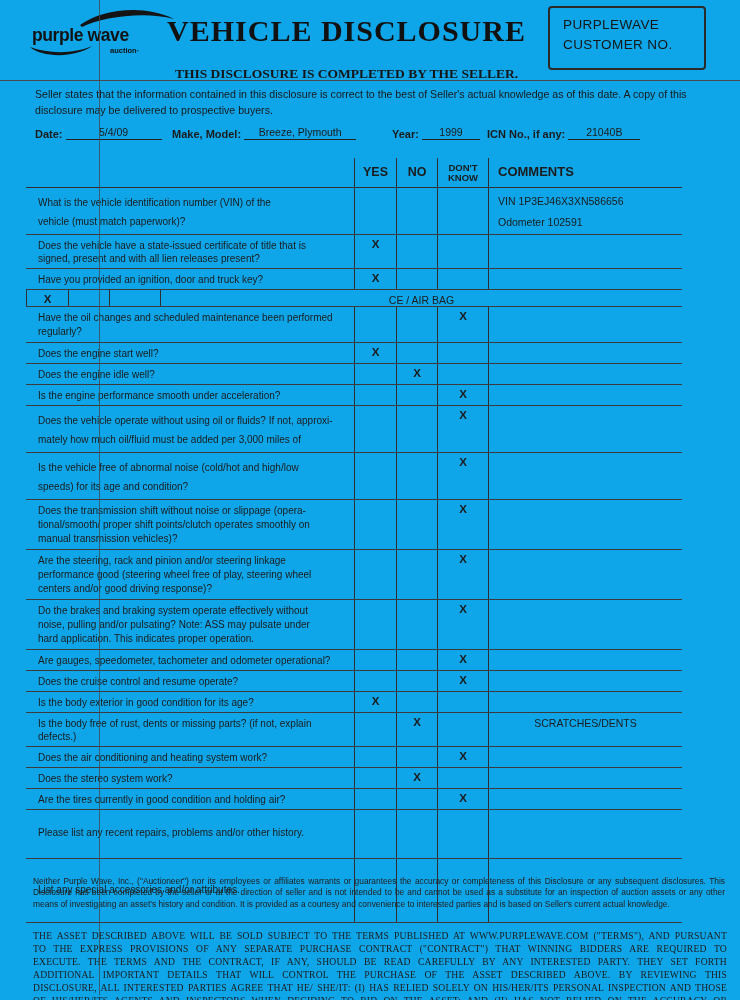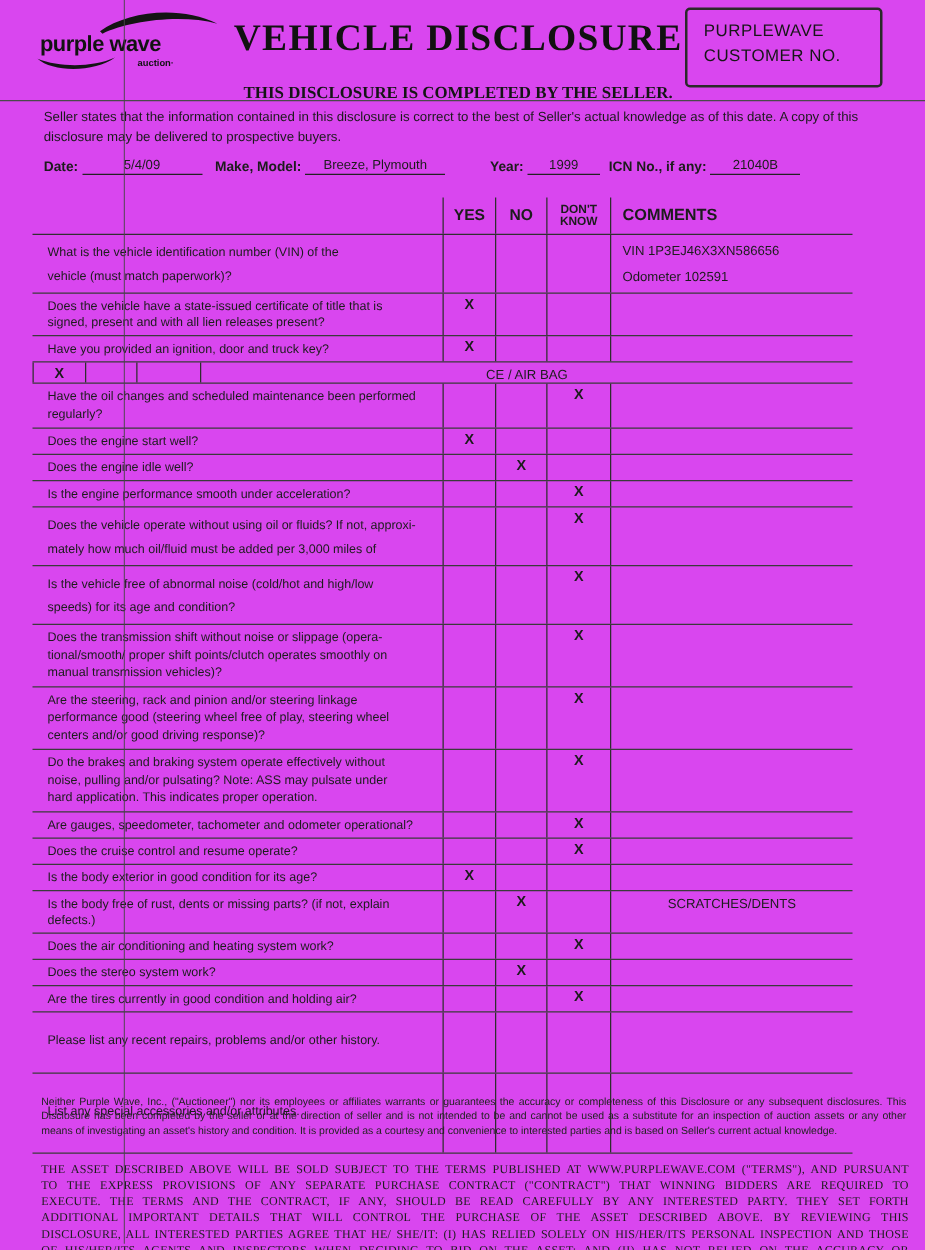--- a/index.html
+++ b/index.html
@@ -1,27 +1,27 @@
 <!DOCTYPE html>
 <html><head>
 <meta charset="utf-8">
 <style>
   html,body{margin:0;padding:0;background:#e8e8e8;}
   .page{
     position:relative; width:740px; height:1000px; margin:0 auto;
-    background:#d946ef; overflow:hidden; color:#1c1c1c;
+    background:#0ea5e9; overflow:hidden; color:#1c1c1c;
     font-family:"Liberation Sans", sans-serif;
   }
   
   .scanline{position:absolute; left:99px; top:0; width:1px; height:995px;
     background:rgba(70,70,70,.75); z-index:5;}
 
   
   .logo{position:absolute; left:28px; top:8px; width:150px; height:52px;}
-  .header-center{position:absolute; left:184px; top:14px; width:365px; text-align:center;
+  .header-center{position:absolute; left:164px; top:14px; width:365px; text-align:center;
     font-family:"Liberation Serif", serif;}
   .title{font-size:30px; font-weight:bold; letter-spacing:1px; color:#111; white-space:nowrap;}
   .subtitle{font-size:13.5px; font-weight:bold; margin-top:18px; color:#151515; white-space:nowrap;}
   .cust-box{position:absolute; left:548px; top:6px; width:158px; height:64px;
     border:2px solid #2a2a2a; border-radius:4px; box-sizing:border-box;
     font-family:Liberation Sans, sans-serif; font-size:13.5px; letter-spacing:.4px;
     padding:7px 0 0 13px; line-height:20px; color:#161616;}
   .toprule{position:absolute; left:0; top:80px; width:740px; height:1px; background:#4a4a4a;}
 
   .statement{position:absolute; left:35px; top:86px; width:676px;

